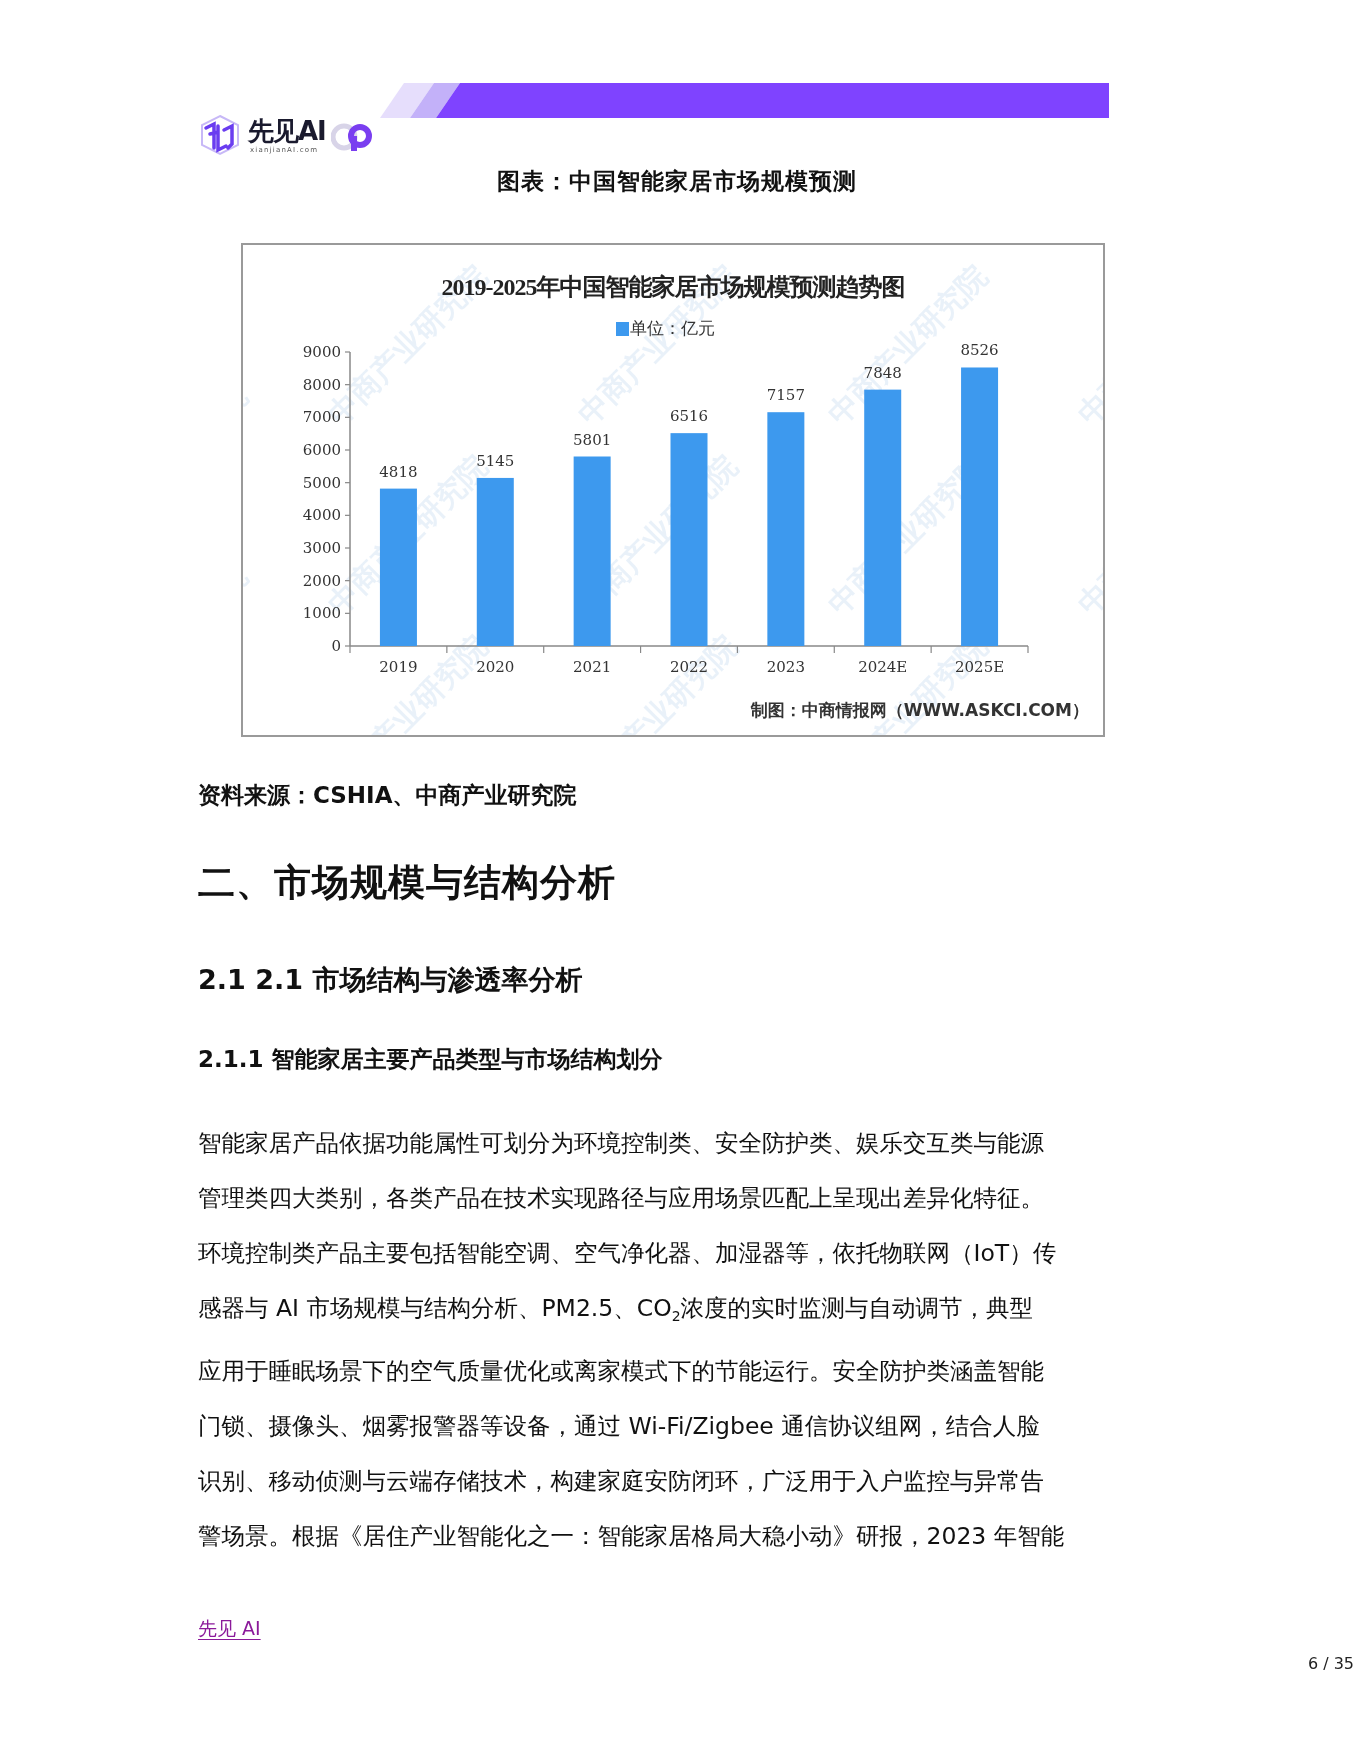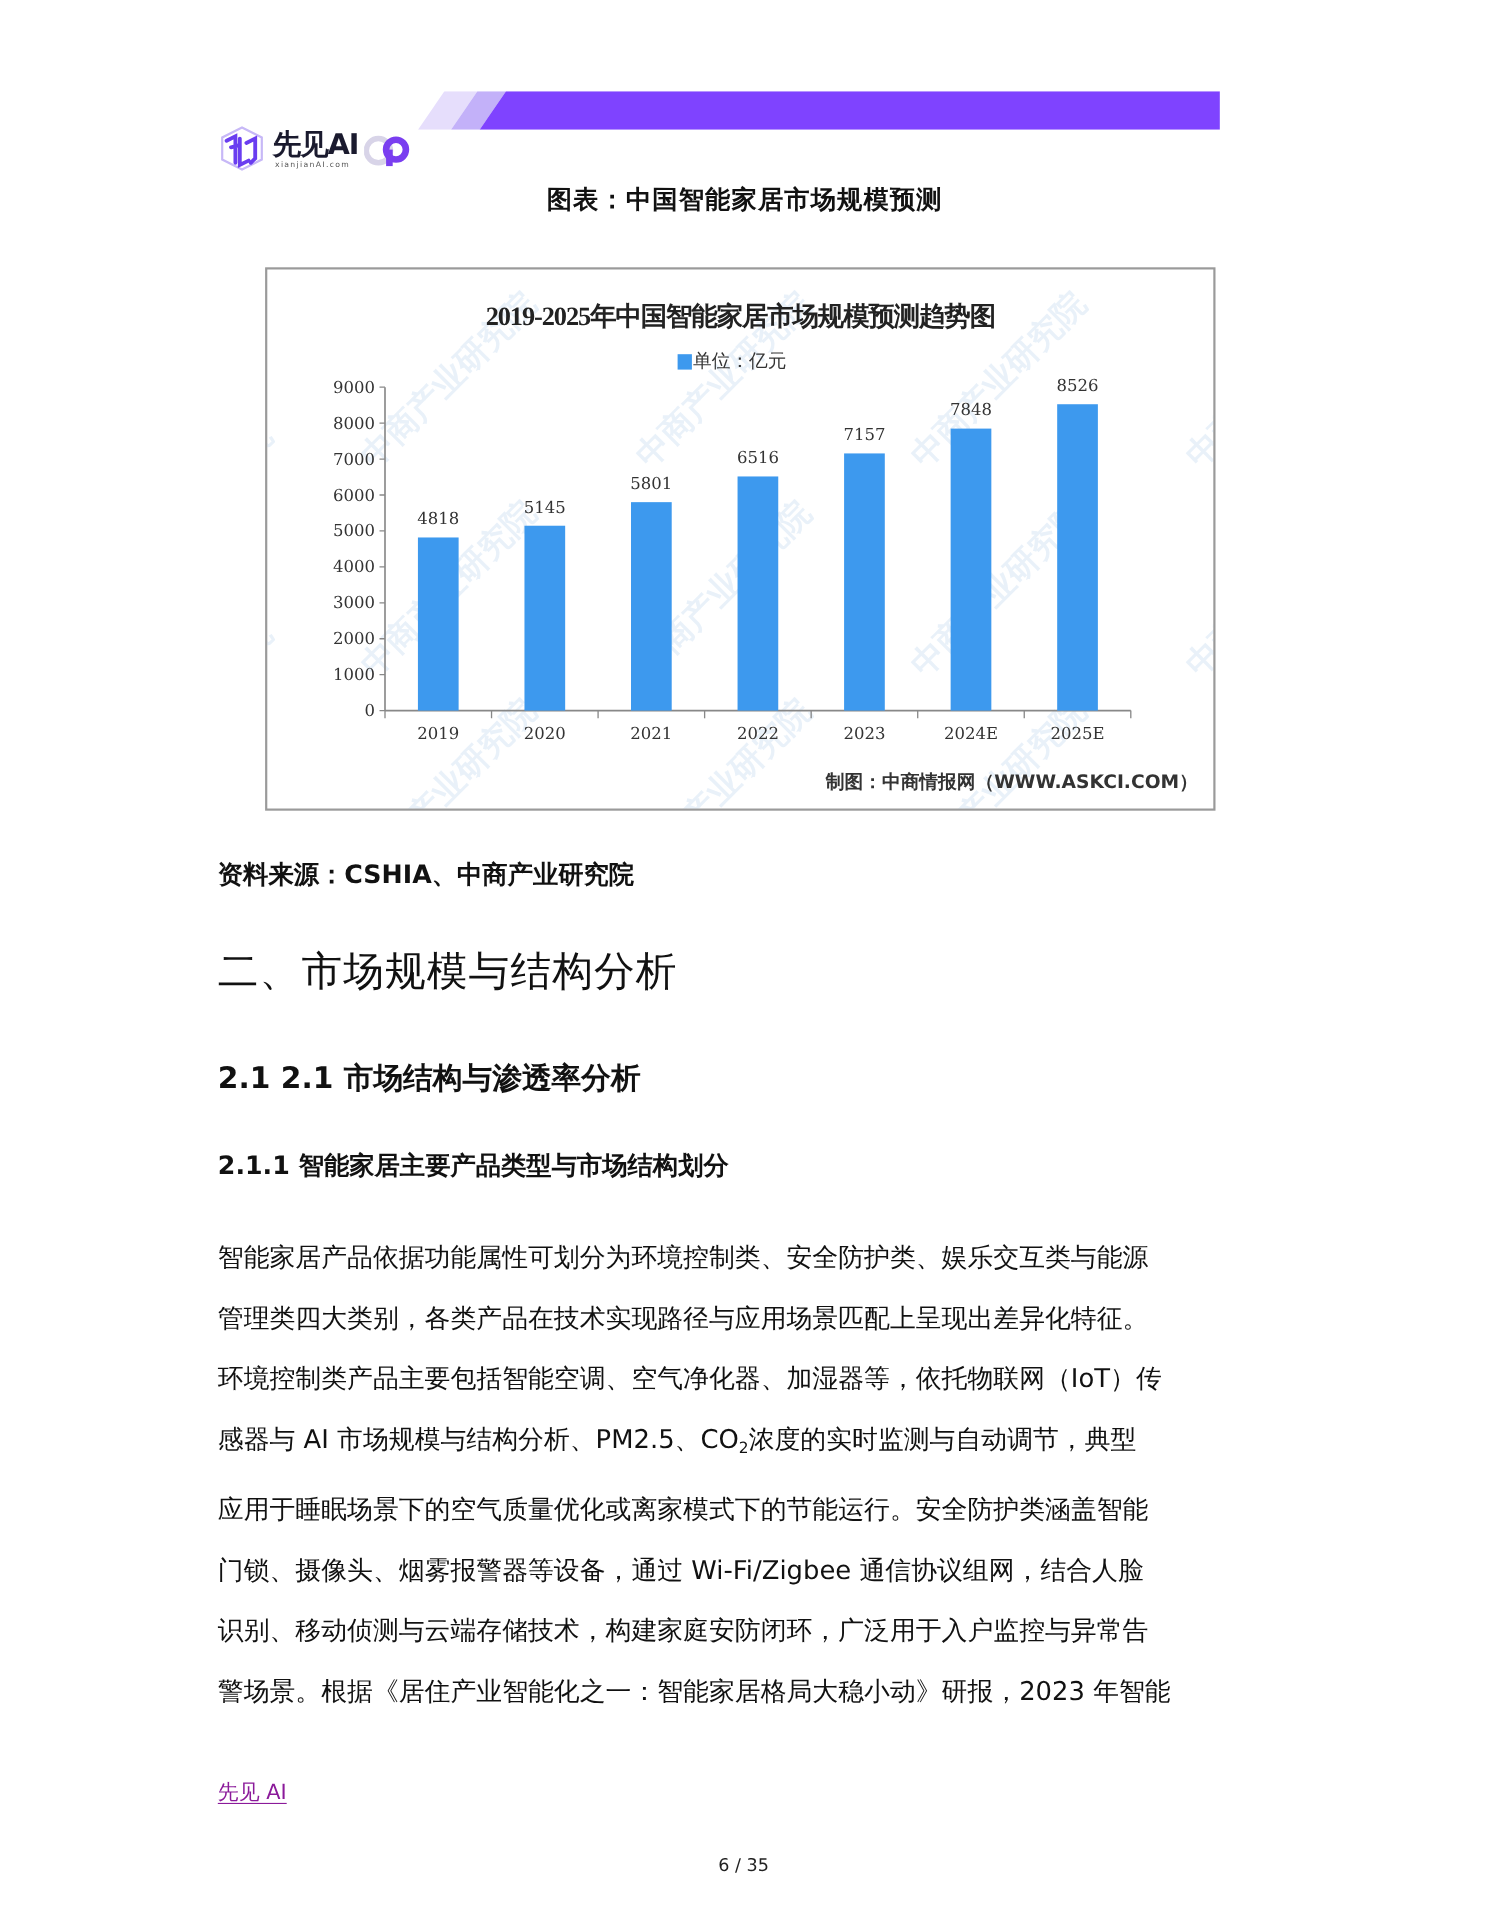--- a/index.html
+++ b/index.html
@@ -21,30 +21,30 @@
   .chart-box { left:241px; top:243px; width:860px; height:490px; border:2px solid #9a9a9a; background:#fff; overflow:hidden; }
   .chart-title { position:absolute; left:0; width:100%; top:26px; text-align:center; font-family:Liberation Serif, serif; font-size:24px; font-weight:bold; color:#222; letter-spacing:-1px; }
   .legend { position:absolute; left:373px; top:72px; font-size:17px; color:#333; display:flex; align-items:center; gap:1px; font-family:"DejaVu Serif", serif; }
   .legend-swatch { width:13px; height:14px; background:#3d99ee; display:inline-block; }
   .plot { position:absolute; left:0; top:0; width:860px; height:490px; }
   .credit { position:absolute; right:14px; top:454px; font-size:17px; color:#333;font-weight:bold; }
 
   .watermark { position:absolute; font-size:30px; font-weight:bold; color:rgba(120,170,215,0.16); transform:rotate(-45deg); white-space:nowrap; pointer-events:none; }
 
   .source { left:198px; top:780px; font-size:23px; font-weight:bold; }
-  .h1 { left:198px; top:858px; font-size:37px; font-weight:normal; letter-spacing:1px; }
+  .h1 { left:198px; top:858px; font-size:37px; font-weight:bold; letter-spacing:1px; }
   .h2 { left:198px; top:962px; font-size:27px; font-weight:bold;text-align:right; }
   .h3 { left:198px; top:1044px; font-size:23px; font-weight:bold; }
 
   .para { left:198px; top:1116px; width:950px; font-size:23.5px; line-height:55px; color:#111; }
   .para .line { white-space:nowrap; display:block; }
   sub { font-size:14px; vertical-align:-5px; }
 
   .footer-link { left:198px; top:1616px; font-size:19px; color:#8b1a9a; text-decoration:underline; text-underline-offset:4px; }
-  .page-num { left:0; width:1354px; top:1654px; text-align:center; font-size:16px; color:#222;margin-top:32px; }
+  .page-num { left:0; width:1354px; top:1654px; text-align:right; font-size:16px; color:#222; }
   .page-num span { display:inline-block; margin-left:-2px; }
 </style>
 </head>
 <body>
 
 <div class="abs logo">
   <svg class="logo-mark" viewBox="0 0 44 42">
     <polygon points="22,2 40,11 40,31 22,40 4,31 4,11" fill="none" stroke="#c7b8f7" stroke-width="2"></polygon>
     <path d="M8 14 L16 10 L16 34 M12 20 L20 18 M20 12 L20 36 L28 32 M26 16 L34 12 L34 30 L30 34" fill="none" stroke="#6a3df0" stroke-width="3.5" stroke-linecap="round"></path>
   </svg>

